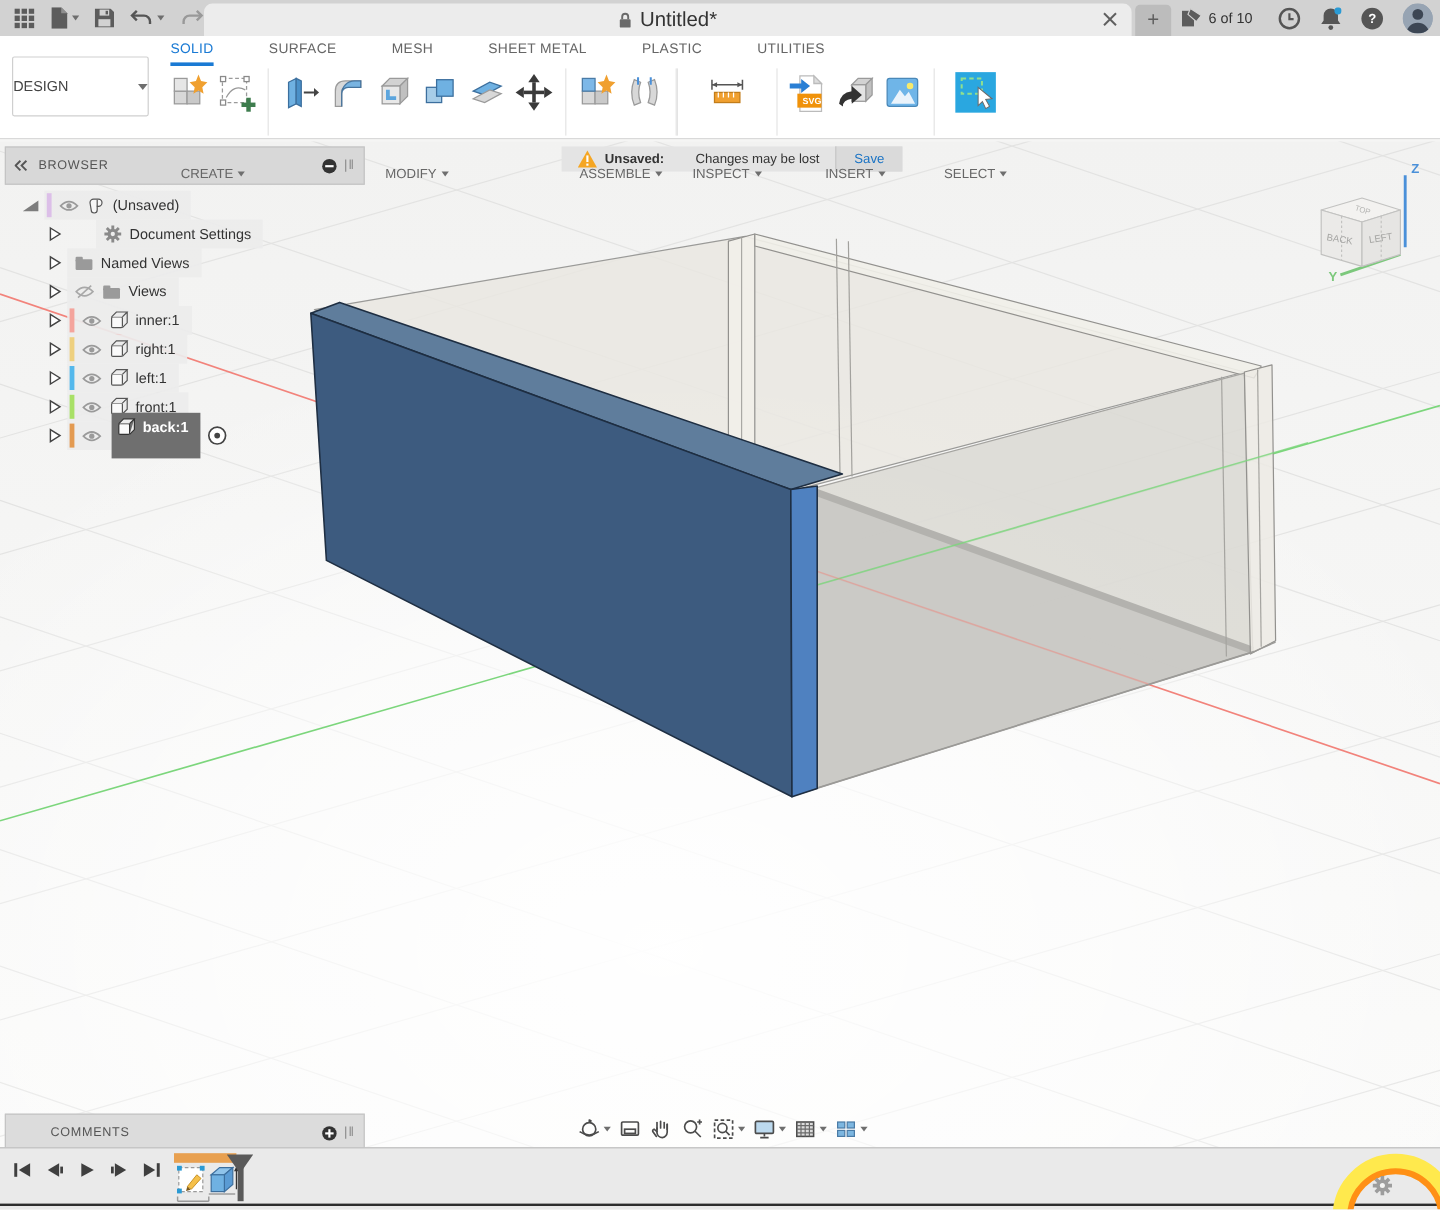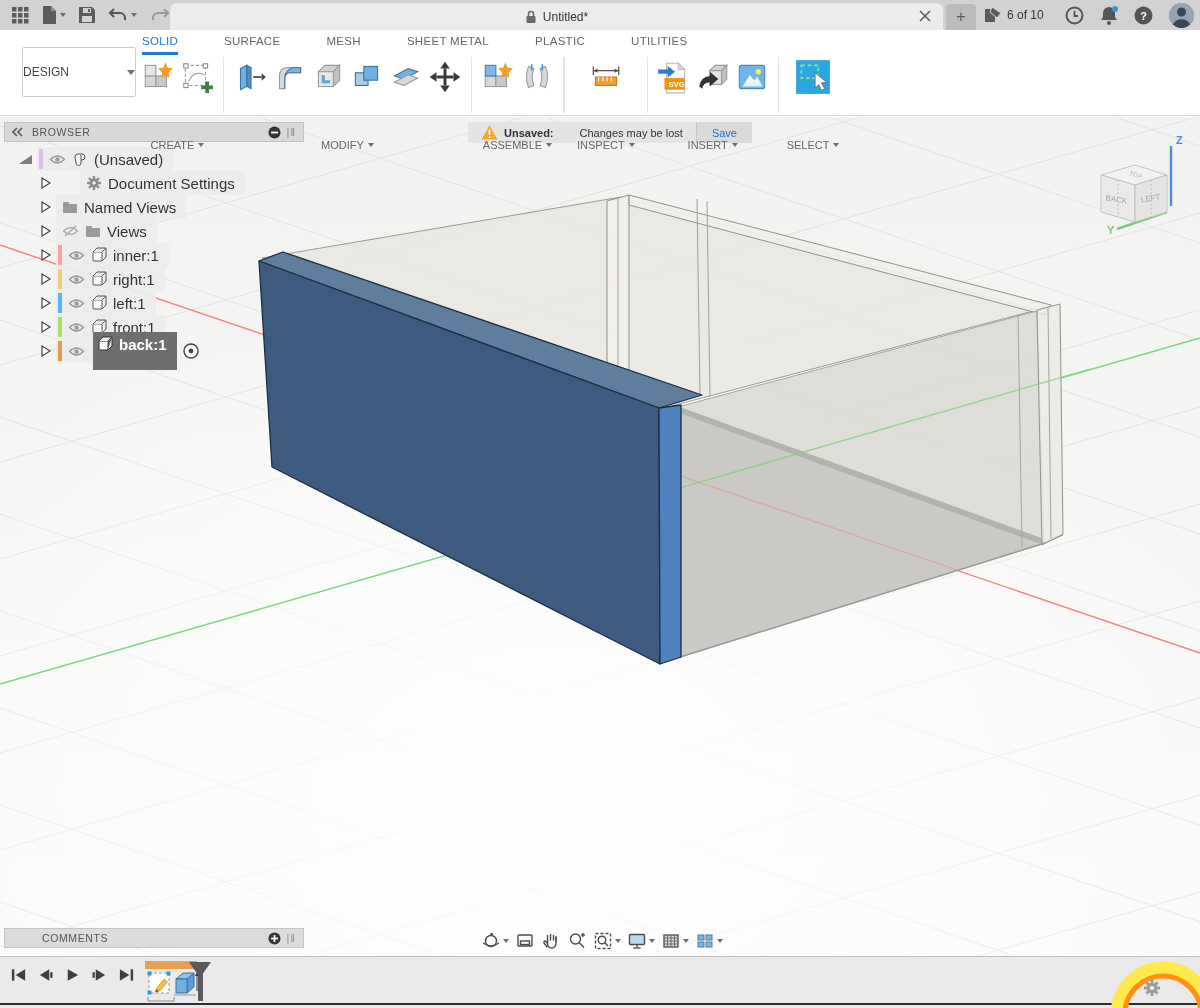--- a/index.html
+++ b/index.html
@@ -10,56 +10,56 @@
   svg{display:block;}
 
   
   .titlebar{position:absolute;top:0;left:0;width:1200px;height:30px;background:#d2d2d2;z-index:40;}
   .tb-left{position:absolute;left:12px;top:0;height:30px;display:flex;align-items:center;gap:13px;}
   .tb-ic{display:flex;align-items:center;gap:3px;}
   .caret{width:0;height:0;border-left:4px solid transparent;border-right:4px solid transparent;border-top:5px solid #6e6e6e;}
   .caret.sm{border-left-width:3px;border-right-width:3px;border-top-width:4px;}
   .doc-tab{position:absolute;left:170px;top:3px;width:773px;height:27px;background:#ececec;
            border-radius:7px 7px 0 0;display:flex;align-items:center;justify-content:center;gap:6px;
-           font-size:12px;color:#333;}
+           font-size:17px;color:#333;}
   .tab-close{position:absolute;right:10px;top:5px;width:16px;height:16px;cursor:default;}
   .newtab{position:absolute;left:946px;top:4px;width:30px;height:26px;background:#bcbcbc;
           border-radius:4px 4px 0 0;display:flex;align-items:center;justify-content:center;
           font-size:17px;color:#5e5e5e;}
   .tabcount{position:absolute;left:984px;top:0;height:30px;display:flex;align-items:center;gap:5px;
             font-size:12px;color:#333;}
   .tb-right{position:absolute;right:6px;top:0;height:30px;display:flex;align-items:center;gap:16px;}
   .avatar{width:25px;height:25px;border-radius:50%;background:#93a1b1;overflow:hidden;}
 
   
   .tabstrip{position:absolute;top:30px;left:0;width:1200px;height:25px;background:#fff;z-index:30;
             display:flex;gap:46px;padding-left:142px;box-sizing:border-box;}
   .rtab{font-size:11.5px;color:#666;line-height:22px;letter-spacing:.3px;border-bottom:3px solid transparent;}
   .rtab.active{color:#1a7ad4;border-bottom-color:#1a7ad4;}
 
   
   .toolbar{position:absolute;top:55px;left:0;width:1200px;height:60px;background:#fff;
            border-bottom:1px solid #d9d9d9;z-index:30;}
   .design-btn{position:absolute;left:10px;top:-8px;width:112px;height:48px;background:#fff;
               border:1px solid #cfcfcf;border-radius:2px;display:flex;align-items:center;
-              justify-content:space-between;gap:7px;font-size:12px;color:#444;z-index:5;margin-left:12px;}
+              justify-content:space-between;gap:7px;font-size:12px;color:#444;z-index:5;}
   .groups{position:absolute;left:132px;top:0;height:60px;display:flex;align-items:flex-start;}
   .group{display:flex;flex-direction:column;align-items:center;padding:2px 8px 0;gap:42px;}
   .gicons{height:40px;display:flex;align-items:center;gap:3px;}
   .glabel{font-size:11px;color:#666;display:flex;align-items:center;gap:4px;margin-top:0px;}
   .gsep{width:1px;background:#e4e4e4;height:56px;margin-top:2px;}
 
   
-  .panel-header{height:20px;background:#d8d8d8;border:1px solid #c4c4c4;display:flex;
+  .panel-header{height:32px;background:#d8d8d8;border:1px solid #c4c4c4;display:flex;
                 align-items:center;font-size:10.5px;color:#555;letter-spacing:.6px;padding:0 7px;box-sizing:border-box;}
   .ph-title{flex:1;margin-left:8px;}
   .grip{color:#888;font-size:11px;letter-spacing:1px;margin-left:6px;}
   .browser{position:absolute;left:4px;top:122px;width:300px;z-index:20;}
   .brows{margin-top:5px;}
-  .brow{height:24px;display:flex;align-items:center;font-size:15px;color:#333;}
+  .brow{height:24px;display:flex;align-items:center;font-size:12px;color:#333;}
   .pill{display:flex;align-items:center;height:24px;background:rgba(236,236,236,.93);
         padding:0 10px 0 2px;gap:6px;}
   .cbar{width:4px;height:20px;}
   .darkseg{display:flex;align-items:center;background:#6f6f6f;color:#fff;height:24px;
            padding:0 10px 14px 4px;gap:6px;margin-left:2px;}
   .exp{margin-right:4px;}
 
   .unsaved-bar{position:absolute;left:468px;top:122px;height:21px;background:#e4e4e4;display:flex;
                align-items:center;font-size:11px;color:#333;z-index:20;}
   .us-seg{display:flex;align-items:center;gap:6px;padding:0 13px;height:100%;}

